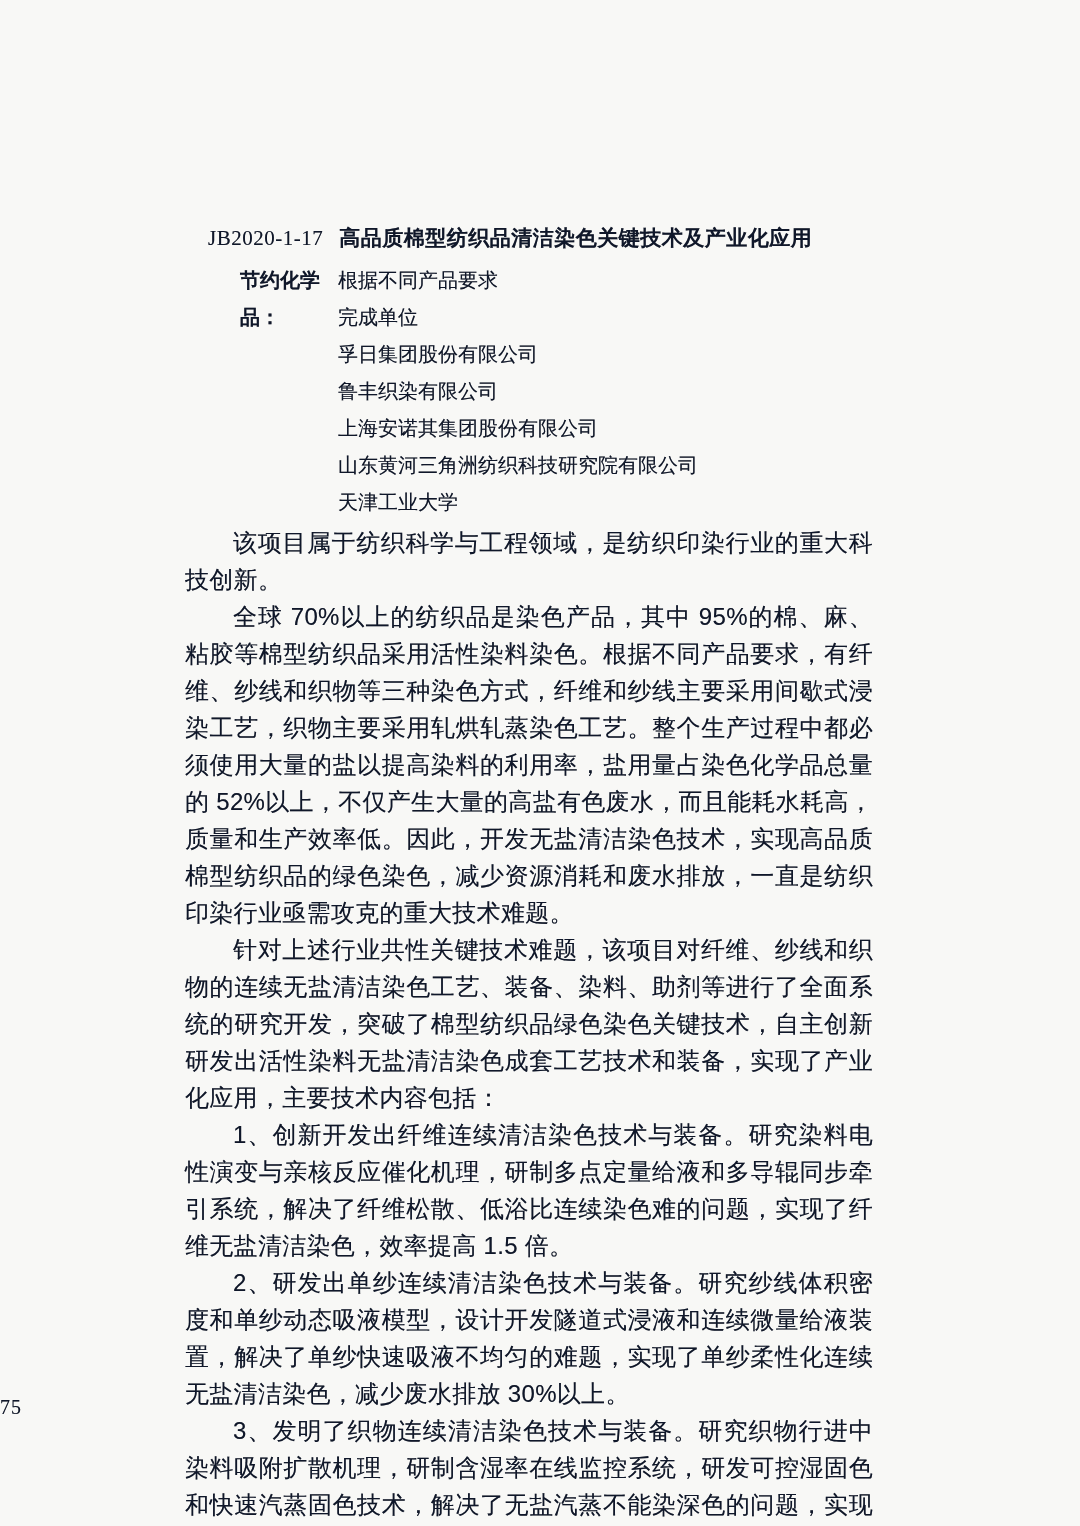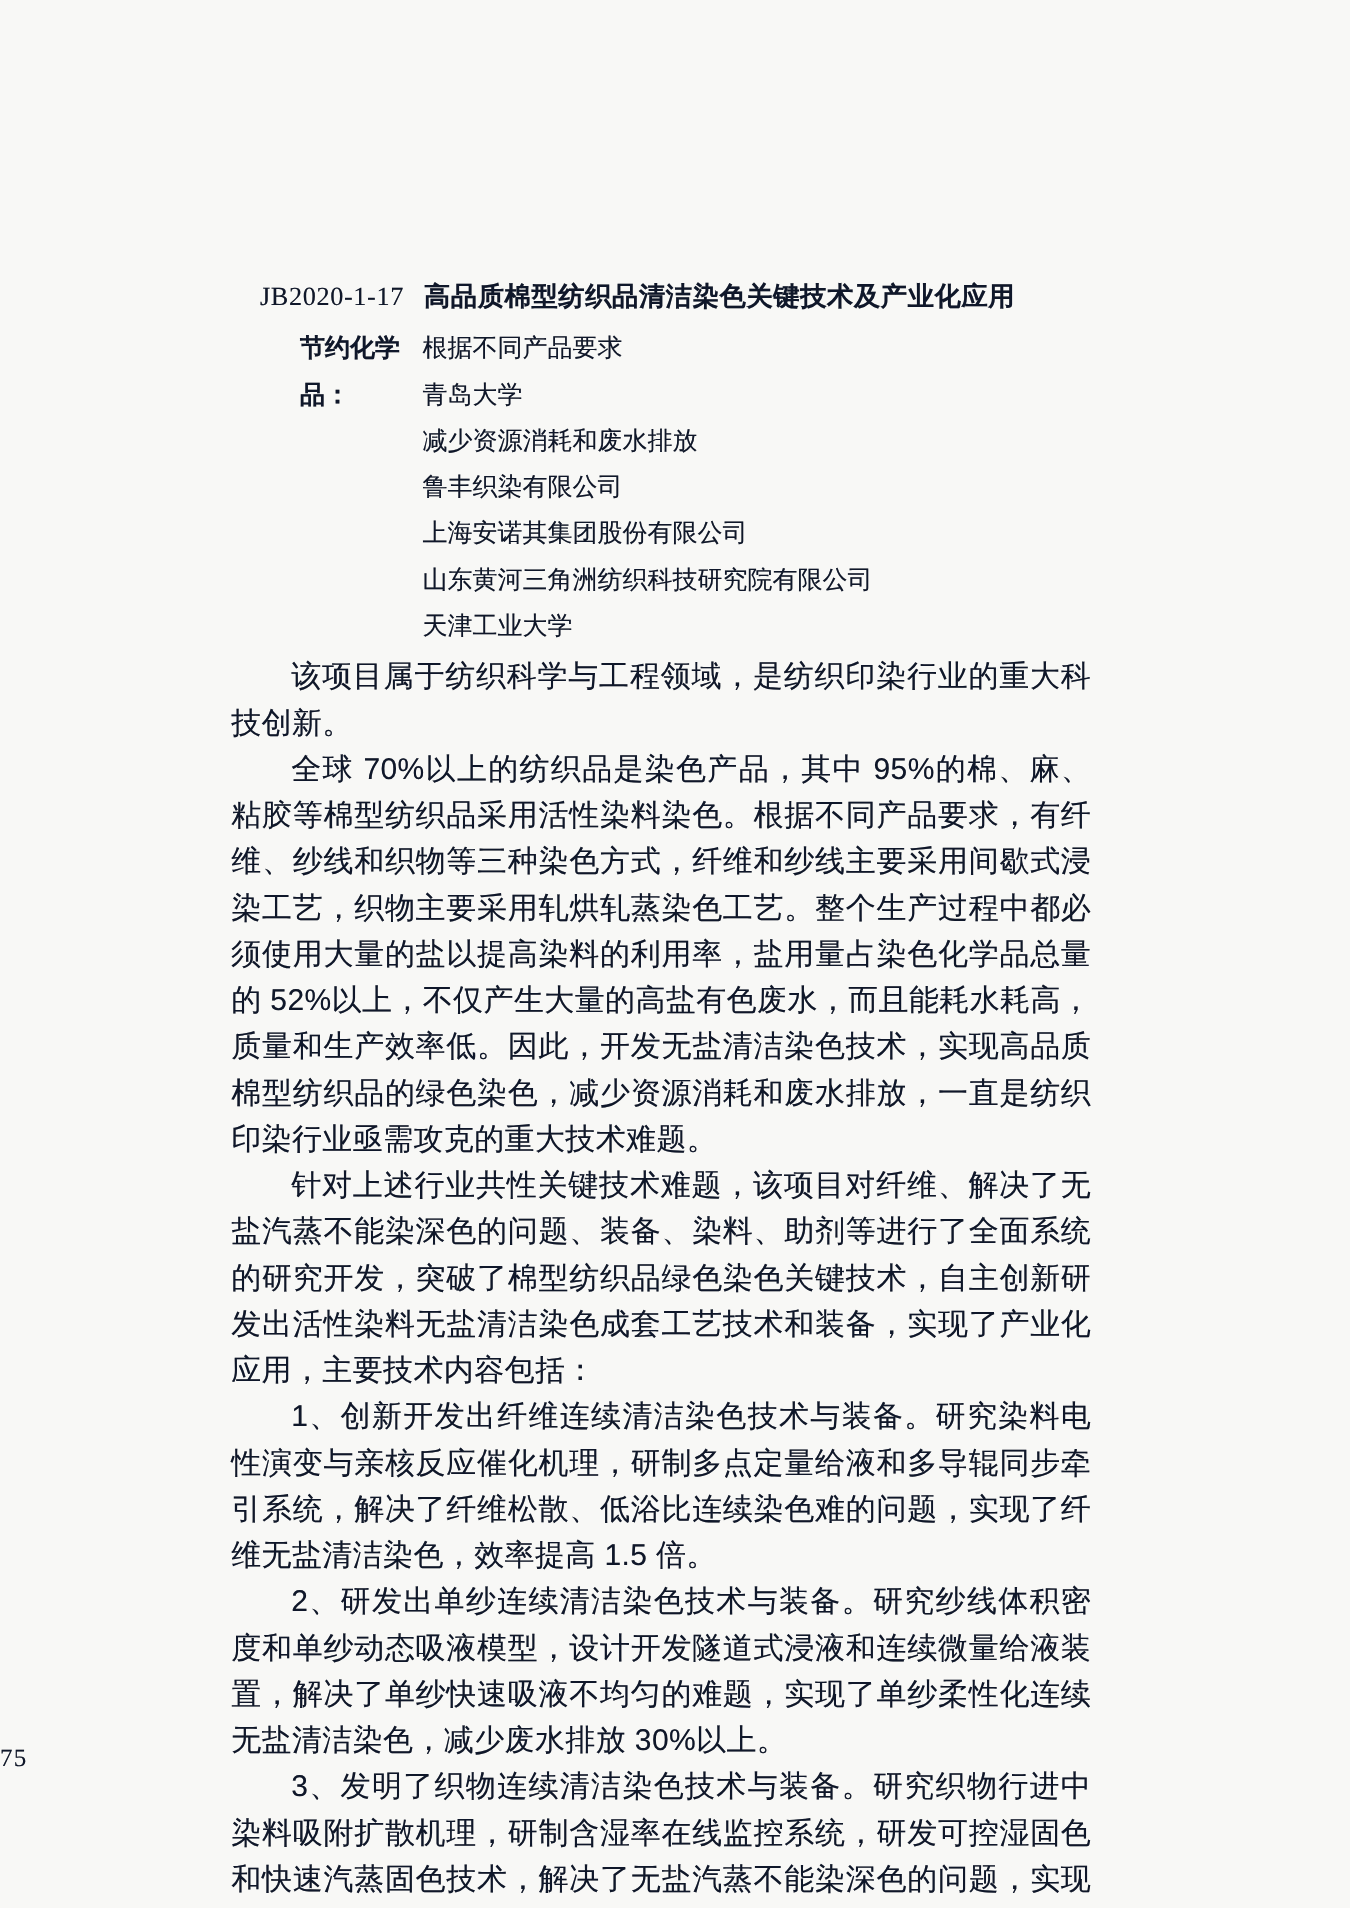--- a/index.html
+++ b/index.html
@@ -94,33 +94,33 @@
   <div class="content">
 
     <div class="header-line">
       <span class="code">JB2020-1-17</span><span class="title">高品质棉型纺织品清洁染色关键技术及产业化应用</span>
     </div>
 
     <div class="units-row">
       <span class="units-label">节约化学品：</span>
       <div class="units-list">
         <div class="unit-item">根据不同产品要求</div>
-        <div class="unit-item">青岛大学</div>
-        <div class="unit-item">减少资源消耗和废水排放</div>
+        <div class="unit-item">完成单位</div>
+        <div class="unit-item">孚日集团股份有限公司</div>
         <div class="unit-item">鲁丰织染有限公司</div>
         <div class="unit-item">上海安诺其集团股份有限公司</div>
         <div class="unit-item">山东黄河三角洲纺织科技研究院有限公司</div>
         <div class="unit-item">天津工业大学</div>
       </div>
     </div>
 
     <div class="body-text">
       <p>该项目属于纺织科学与工程领域，是纺织印染行业的重大科技创新。</p>
       <p>全球 70%以上的纺织品是染色产品，其中 95%的棉、麻、粘胶等棉型纺织品采用活性染料染色。根据不同产品要求，有纤维、纱线和织物等三种染色方式，纤维和纱线主要采用间歇式浸染工艺，织物主要采用轧烘轧蒸染色工艺。整个生产过程中都必须使用大量的盐以提高染料的利用率，盐用量占染色化学品总量的 52%以上，不仅产生大量的高盐有色废水，而且能耗水耗高，质量和生产效率低。因此，开发无盐清洁染色技术，实现高品质棉型纺织品的绿色染色，减少资源消耗和废水排放，一直是纺织印染行业亟需攻克的重大技术难题。</p>
-      <p>针对上述行业共性关键技术难题，该项目对纤维、解决了无盐汽蒸不能染深色的问题、装备、染料、助剂等进行了全面系统的研究开发，突破了棉型纺织品绿色染色关键技术，自主创新研发出活性染料无盐清洁染色成套工艺技术和装备，实现了产业化应用，主要技术内容包括：</p>
+      <p>针对上述行业共性关键技术难题，该项目对纤维、纱线和织物的连续无盐清洁染色工艺、装备、染料、助剂等进行了全面系统的研究开发，突破了棉型纺织品绿色染色关键技术，自主创新研发出活性染料无盐清洁染色成套工艺技术和装备，实现了产业化应用，主要技术内容包括：</p>
       <p>1、创新开发出纤维连续清洁染色技术与装备。研究染料电性演变与亲核反应催化机理，研制多点定量给液和多导辊同步牵引系统，解决了纤维松散、低浴比连续染色难的问题，实现了纤维无盐清洁染色，效率提高 1.5 倍。</p>
       <p>2、研发出单纱连续清洁染色技术与装备。研究纱线体积密度和单纱动态吸液模型，设计开发隧道式浸液和连续微量给液装置，解决了单纱快速吸液不均匀的难题，实现了单纱柔性化连续无盐清洁染色，减少废水排放 30%以上。</p>
       <p>3、发明了织物连续清洁染色技术与装备。研究织物行进中染料吸附扩散机理，研制含湿率在线监控系统，研发可控湿固色和快速汽蒸固色技术，解决了无盐汽蒸不能染深色的问题，实现了织物连续无盐清洁染色，节约化学品 60%以上。</p>
     </div>
 
   </div>
 
   <div class="page-number">75</div>
 </div>
 

